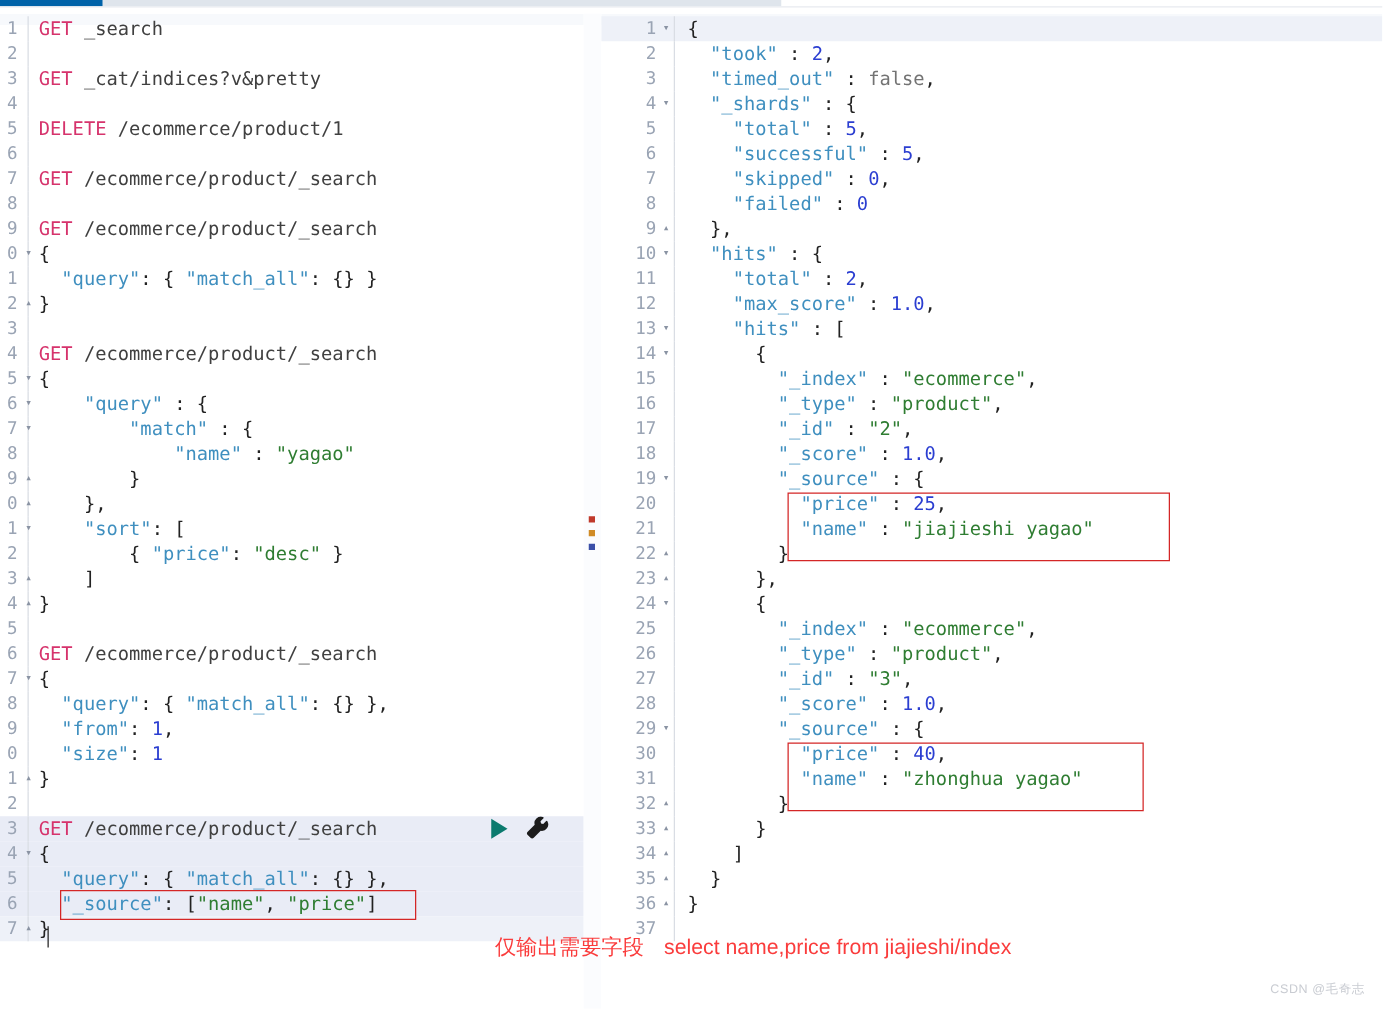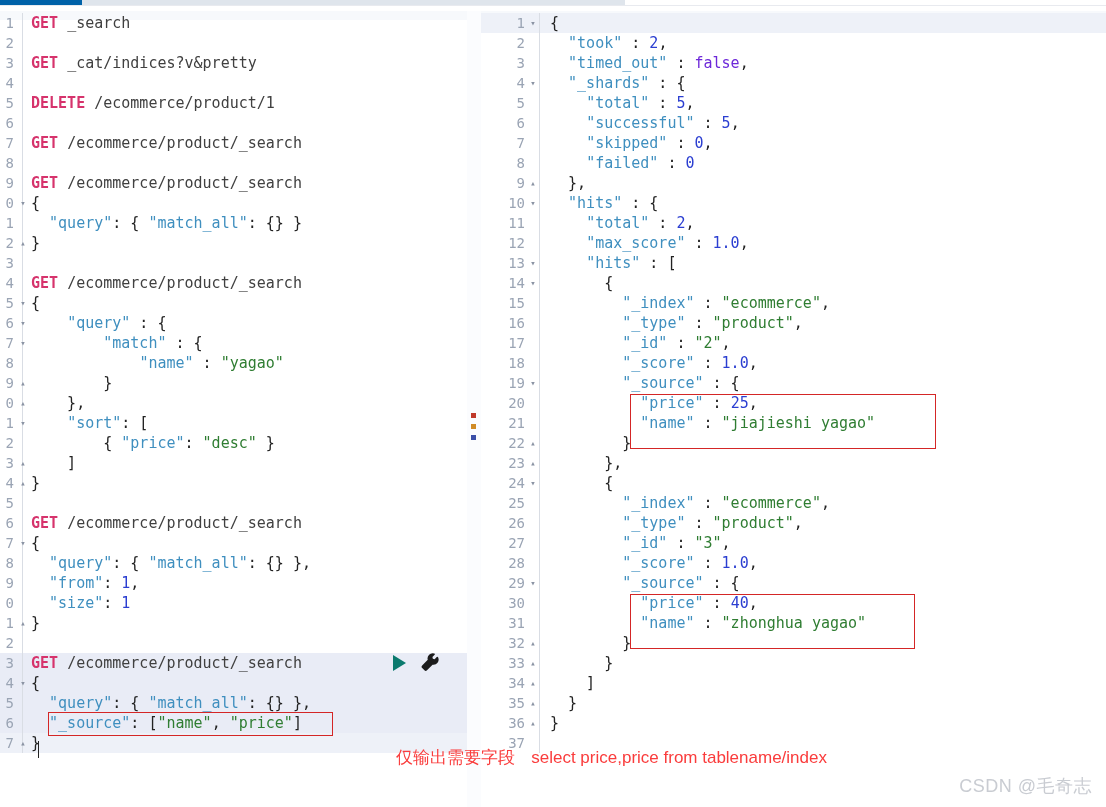--- a/index.html
+++ b/index.html
@@ -138,26 +138,26 @@
 
   .code {
     flex: 1 1 auto;
     padding-left: 8px;
     line-height: 20px;
     color: #333;
   }
   .pane-right .code { padding-left: 10px; }
 
   
-  .m   { color: #d6336c; font-weight: 700; }   
+  .m   { color: #d6336c; font-weight: 400; }   
   .u   { color: #404040; }                     
   .k   { color: #3f8fbf; }                     
   .s   { color: #2f7d32; }                     
   .n   { color: #2b3ed1; }                     
-  .b   { color: #6d28d9; }                     
+  .b   { color: #737373; }                     
   .p   { color: #222; }                        
 
   
   .row.hl   { background: #e9ecf6; }
   .row.cur  { background: #eef1f8; }
 
   
   .run-icons {
     position: absolute;
     left: 393px; top: 653px;
@@ -194,21 +194,21 @@
     z-index: 7;
   }
   .annot .en { font-family: "Liberation Sans", sans-serif; }
 
   
   .watermark {
     position: absolute;
     right: 14px; bottom: 9px;
     color: #c9ccd2;
     font-family: "Liberation Sans", sans-serif;
-    font-size: 18px;
+    font-size: 10px;
     letter-spacing: .5px;
     user-select: none;
   }
 
   
   .caret {
     position: absolute;
     left: 38px; top: 741px;
     width: 1px; height: 17px;
     background: #222;
@@ -250,16 +250,16 @@
   </div>
 
   <div class="caret"></div>
 
   <div id="boxes">
       <div class="redbox" style="left: 48px; top: 712px; width: 285px; height: 24px; border-color: rgb(212, 38, 38);"></div>
       <div class="redbox" style="left: 630px; top: 394px; width: 306px; height: 55px; border-color: rgb(212, 38, 38);"></div>
       <div class="redbox" style="left: 630px; top: 594px; width: 285px; height: 55px; border-color: rgb(212, 38, 38);"></div>
     </div>
 
-  <div class="annot"><span>仅输出需要字段</span><span>   </span><span class="en">select price,price from tablename/index</span></div>
+  <div class="annot"><span>仅输出需要字段</span><span>   </span><span class="en">select name,price from jiajieshi/index</span></div>
 
   <div class="watermark">CSDN @毛奇志</div>
 </div>
 
 </body></html>

